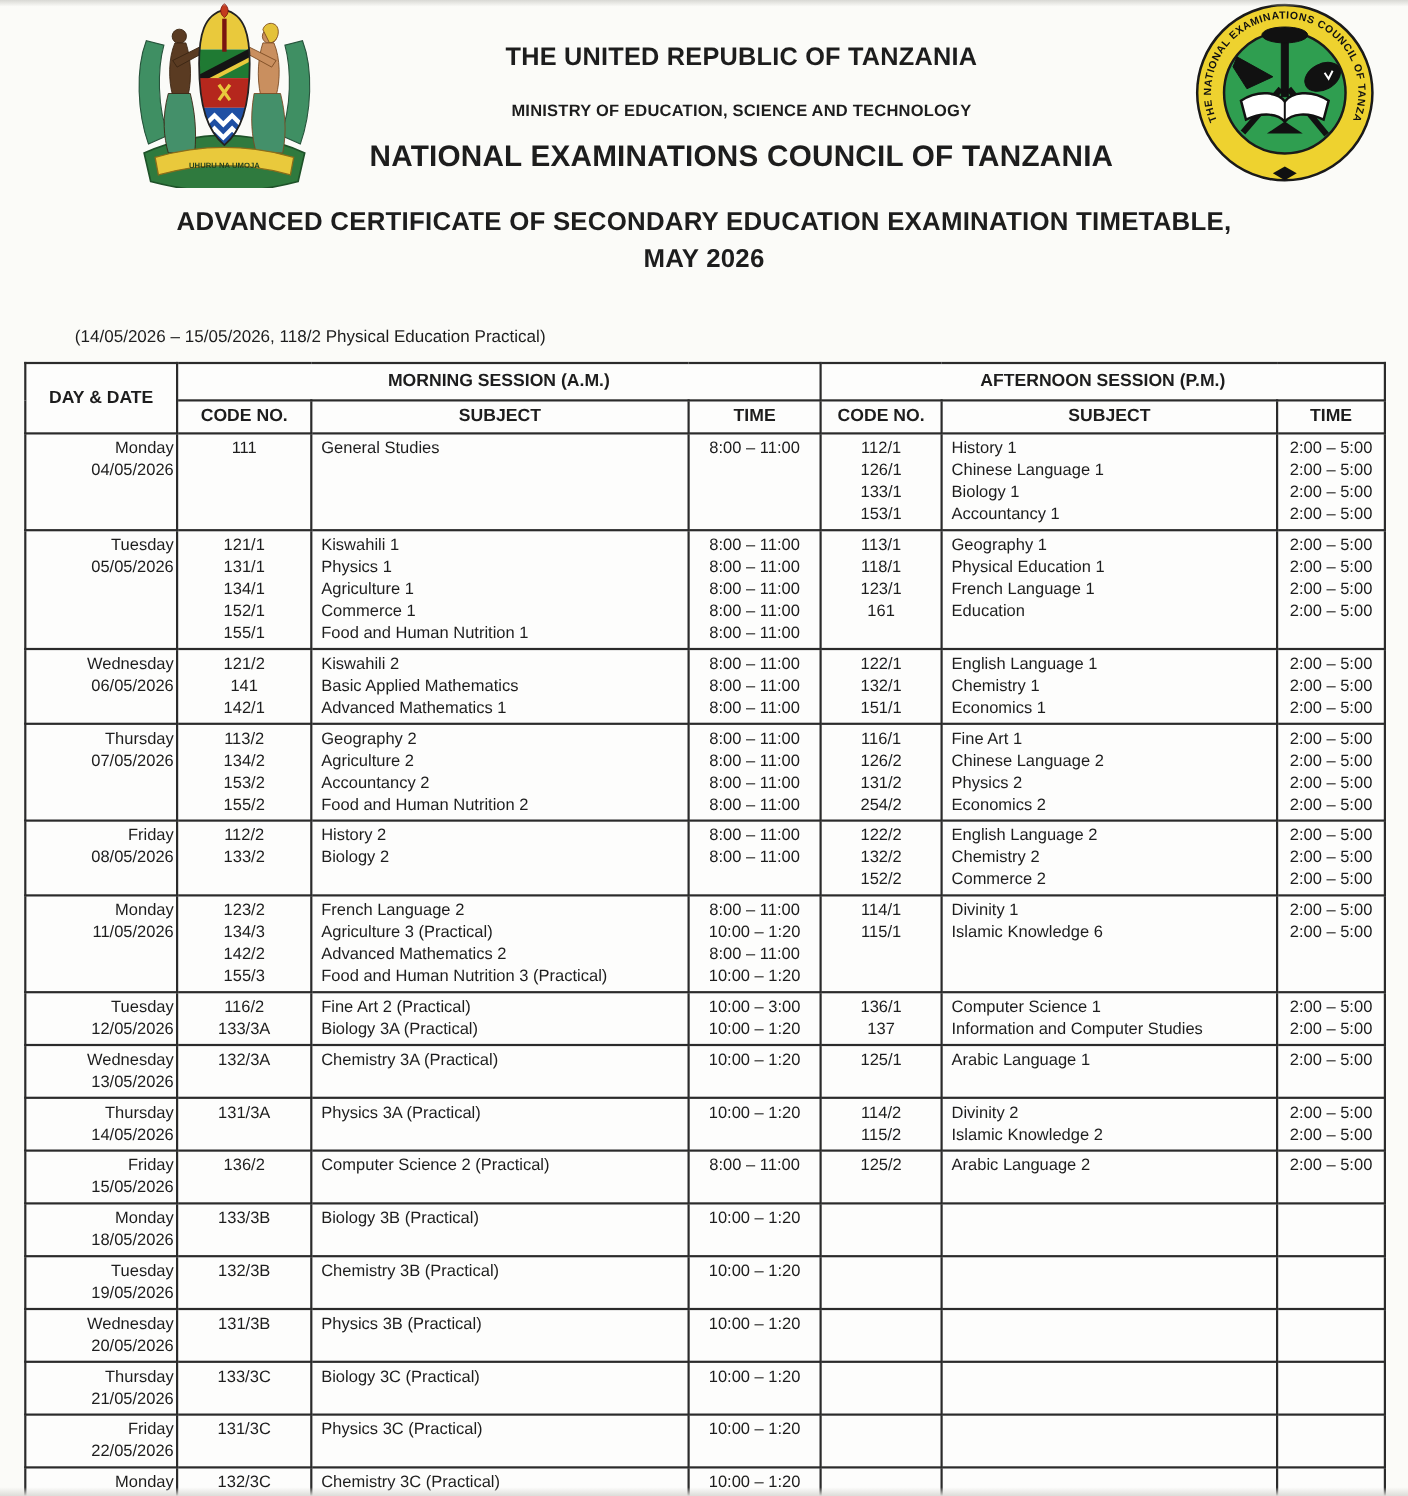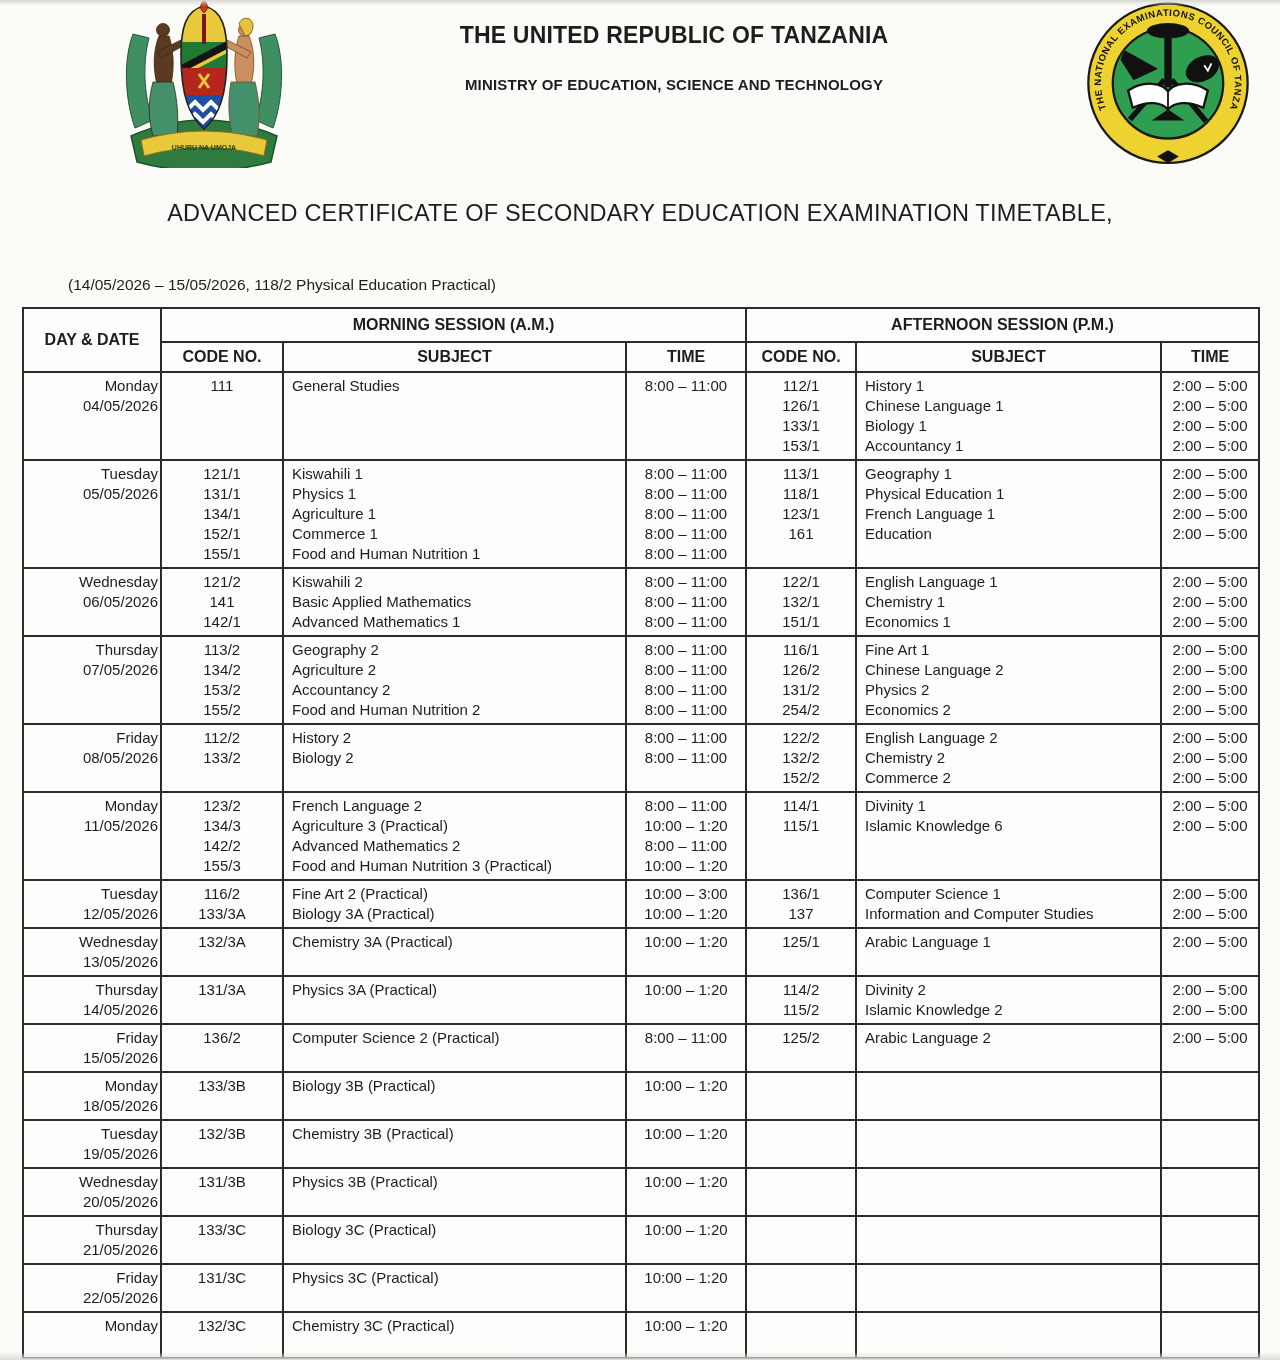--- a/index.html
+++ b/index.html
@@ -7,29 +7,29 @@
     width:1280px; height:1360px;
     background:#fbfbf8;
     font-family:"Liberation Sans", sans-serif;
     color:#1d1d1d;
     position:relative;
     overflow:hidden;
   }
   .scan-edge-top { position:absolute; top:0; left:0; width:1280px; height:6px; background:linear-gradient(180deg,#d8d8d4,rgba(216,216,212,0)); }
   .scan-edge-bottom { position:absolute; bottom:0; left:0; width:1280px; height:8px; background:linear-gradient(0deg,#dcdcd8,rgba(220,220,216,0)); }
 
-  .doc-header { display:flex; align-items:flex-start; height:174px; }
+  .doc-header { display:flex; align-items:center; height:174px; }
   .logo-left  { width:172px; height:168px; margin-left:118px; flex:none; }
   .logo-right { width:220px; height:172px; flex:none; margin-right:2px; }
   .header-text { flex:1; text-align:center; font-weight:bold; letter-spacing:0.2px; }
   .ht1 { font-size:23px; margin-top:22px; }
   .ht2 { font-size:15px; margin-top:27px; }
   .ht3 { font-size:27px; margin-top:18px; }
 
-  .doc-title { text-align:center; font-weight:normal; font-size:23.5px; line-height:34px; margin-top:22px; letter-spacing:0.2px; }
+  .doc-title { text-align:center; font-weight:bold; font-size:23.5px; line-height:34px; margin-top:10px; letter-spacing:0.2px; }
 
   .note { font-weight:normal; font-size:15.5px; margin:46px 0 13px 68px; }
 
   table#timetable {
     border-collapse:collapse;
     table-layout:fixed;
     margin-left:22px;
     width:1236px;
     background:#fdfdfc;
   }
@@ -102,20 +102,21 @@
       <path d="M85,0 C89,4 90,9 85,13 C80,9 81,4 85,0 Z" fill="#c33a1e" stroke="#7a1510" stroke-width="0.8"></path>
 
       <path d="M22,140 Q85,122 148,140 L145,156 Q85,139 25,156 Z" fill="#e9c93c" stroke="#8a6d1a" stroke-width="1.2"></path>
       <text x="85" y="150" text-anchor="middle" font-size="7" font-weight="bold" fill="#20411f">UHURU NA UMOJA</text>
     </svg>
   </div>
 
   <div class="header-text">
     <div class="ht1">THE UNITED REPUBLIC OF TANZANIA</div>
     <div class="ht2">MINISTRY OF EDUCATION, SCIENCE AND TECHNOLOGY</div>
+    <div class="ht3">NATIONAL EXAMINATIONS COUNCIL OF TANZANIA</div>
   </div>
 
   <div class="logo-right">
     <svg viewBox="0 0 200 190" width="220" height="172">
       <circle cx="100" cy="92" r="88" fill="#eed22f" stroke="#1a1a1a" stroke-width="2.5"></circle>
       <circle cx="100" cy="92" r="61" fill="#2f9e50" stroke="#1a1a1a" stroke-width="2.5"></circle>
       <defs>
         <path id="ringPath" d="M33,123 A74,74 0 1 1 167,123"></path>
       </defs>
       <text font-size="10.5" font-weight="bold" fill="#111111" letter-spacing="0.6">
@@ -134,20 +135,21 @@
       </g>
       <path d="M56,100 C74,88 94,92 100,101 C106,92 126,88 144,100 L139,119 C122,111 107,113 100,121 C93,113 78,111 61,119 Z" fill="#ffffff" stroke="#111111" stroke-width="2.5"></path>
       <line x1="100" y1="101" x2="100" y2="121" stroke="#111111" stroke-width="2"></line>
       <polygon points="100,121 118,133 82,133" fill="#111111"></polygon>
     </svg>
   </div>
 </header>
 
 <div class="doc-title">
   <div>ADVANCED CERTIFICATE OF SECONDARY EDUCATION EXAMINATION TIMETABLE,</div>
+  <div>MAY 2026</div>
 </div>
 
 <div class="note">(14/05/2026 – 15/05/2026, 118/2 Physical Education Practical)</div>
 
 <table id="timetable">
   <colgroup>
     <col style="width:138px">
       <col style="width:122px">
       <col style="width:343px">
       <col style="width:120px">

